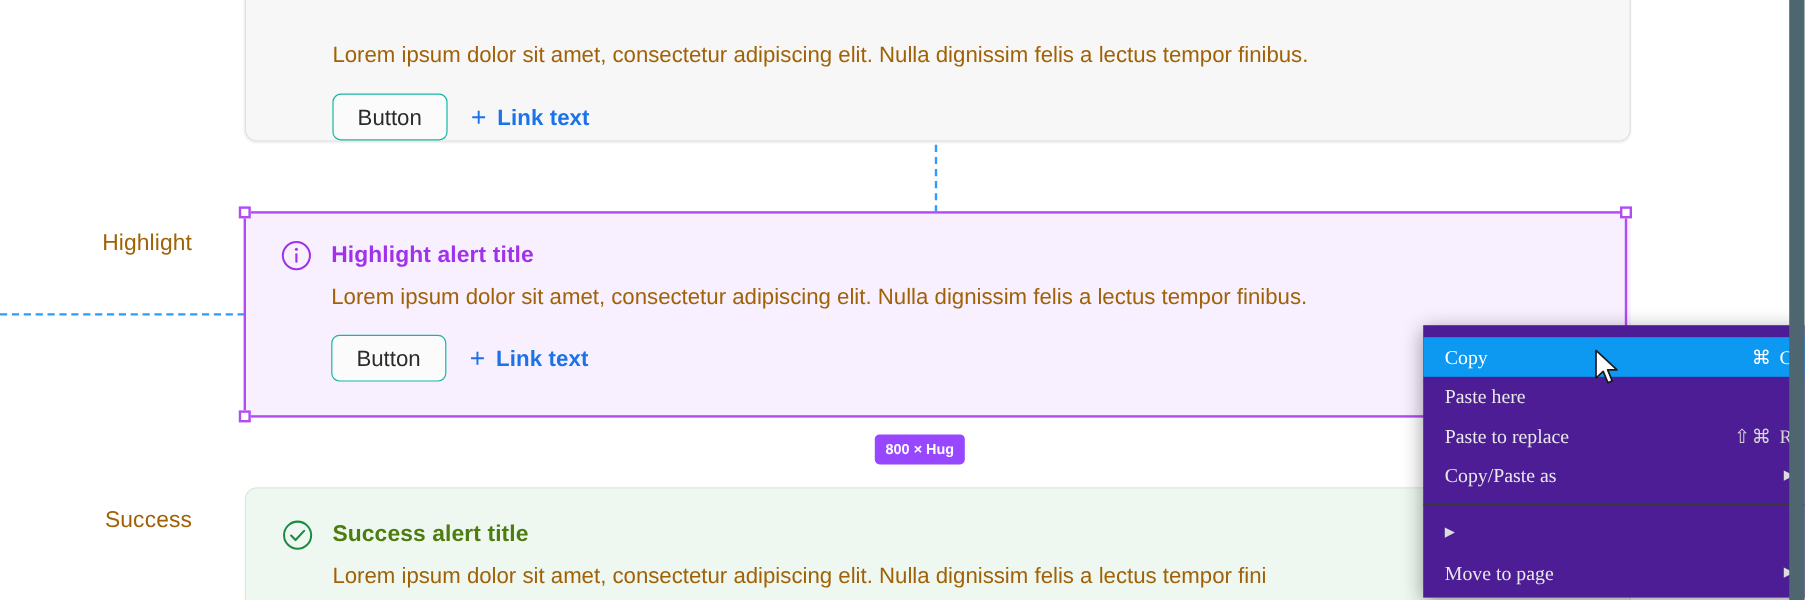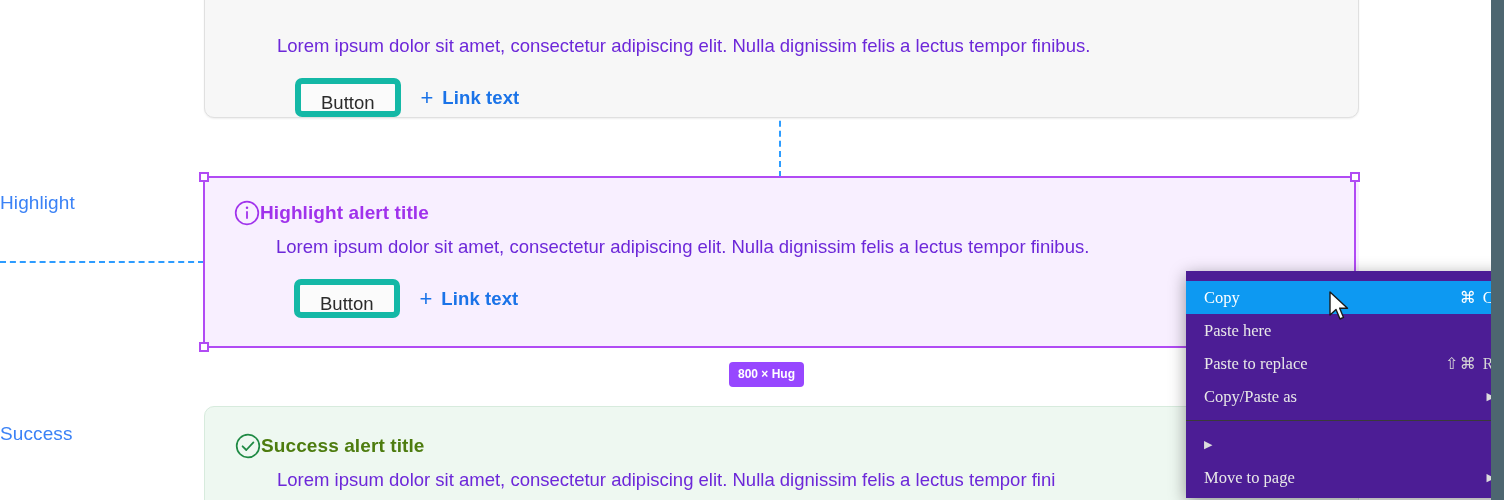--- a/index.html
+++ b/index.html
@@ -34,21 +34,22 @@
     position: absolute;
     left: 0; top: 261px;
     width: 204px; height: 0;
     border-top: 2px dashed #2d9cff;
   }
 
   
   .row-label {
     position: absolute;
     font-size: 19px;
-    color: #3b82f6;
+    color: #a16207;
+    text-align: right;
     width: 160px;
     letter-spacing: .1px;
     white-space: nowrap;
   }
   .row-label.highlight { left: 0px; top: 192px; }
   .row-label.success   { left: 0px; top: 423px; }
 
   
   .card {
     position: absolute;
@@ -80,65 +81,64 @@
 
   
   .alert-inner {
     position: absolute;
     left: 0; top: 0; right: 0;
     padding: 24px 30px 22px 30px;
   }
   .alert-head {
     display: flex;
     align-items: center;
-    gap: 0;
+    gap: 16px;
     height: 26px;
   }
   .alert-icon {
     width: 26px; height: 26px;
     flex: 0 0 26px;
     display: block;
   }
   .alert-title {
     font-size: 19px;
     font-weight: bold;
     line-height: 26px;
     letter-spacing: .1px;
   }
   .title-highlight { color: #a032ec; }
   .title-success   { color: #4d7c0f; }
 
   .alert-body {
     margin-top: 8px;
     margin-left: 42px;
     font-size: 18.5px;
-    color: #6d28d9;
+    color: #a16207;
     line-height: 26px;
     white-space: nowrap;
   }
 
   .alert-actions {
     margin-top: 19px;
     margin-left: 42px;
     display: flex;
     align-items: center;
     gap: 20px;
   }
   .btn {
     height: 39px;
     padding: 0 20px;
-    border: 6px solid #14b8a6;
+    border: 1px solid #14b8a6;
     border-radius: 7px;
     background: #fbfbfb;
     color: #2b2b2b;
     font-size: 18.5px;
     font-family: inherit;
     line-height: 37px;
     cursor: pointer;
-    margin-left: 18px;
   }
   .linkgrp {
     display: flex;
     align-items: center;
     gap: 9px;
     cursor: pointer;
   }
   .plus-icon {
     font-size: 22px;
     color: #1a73e8;

